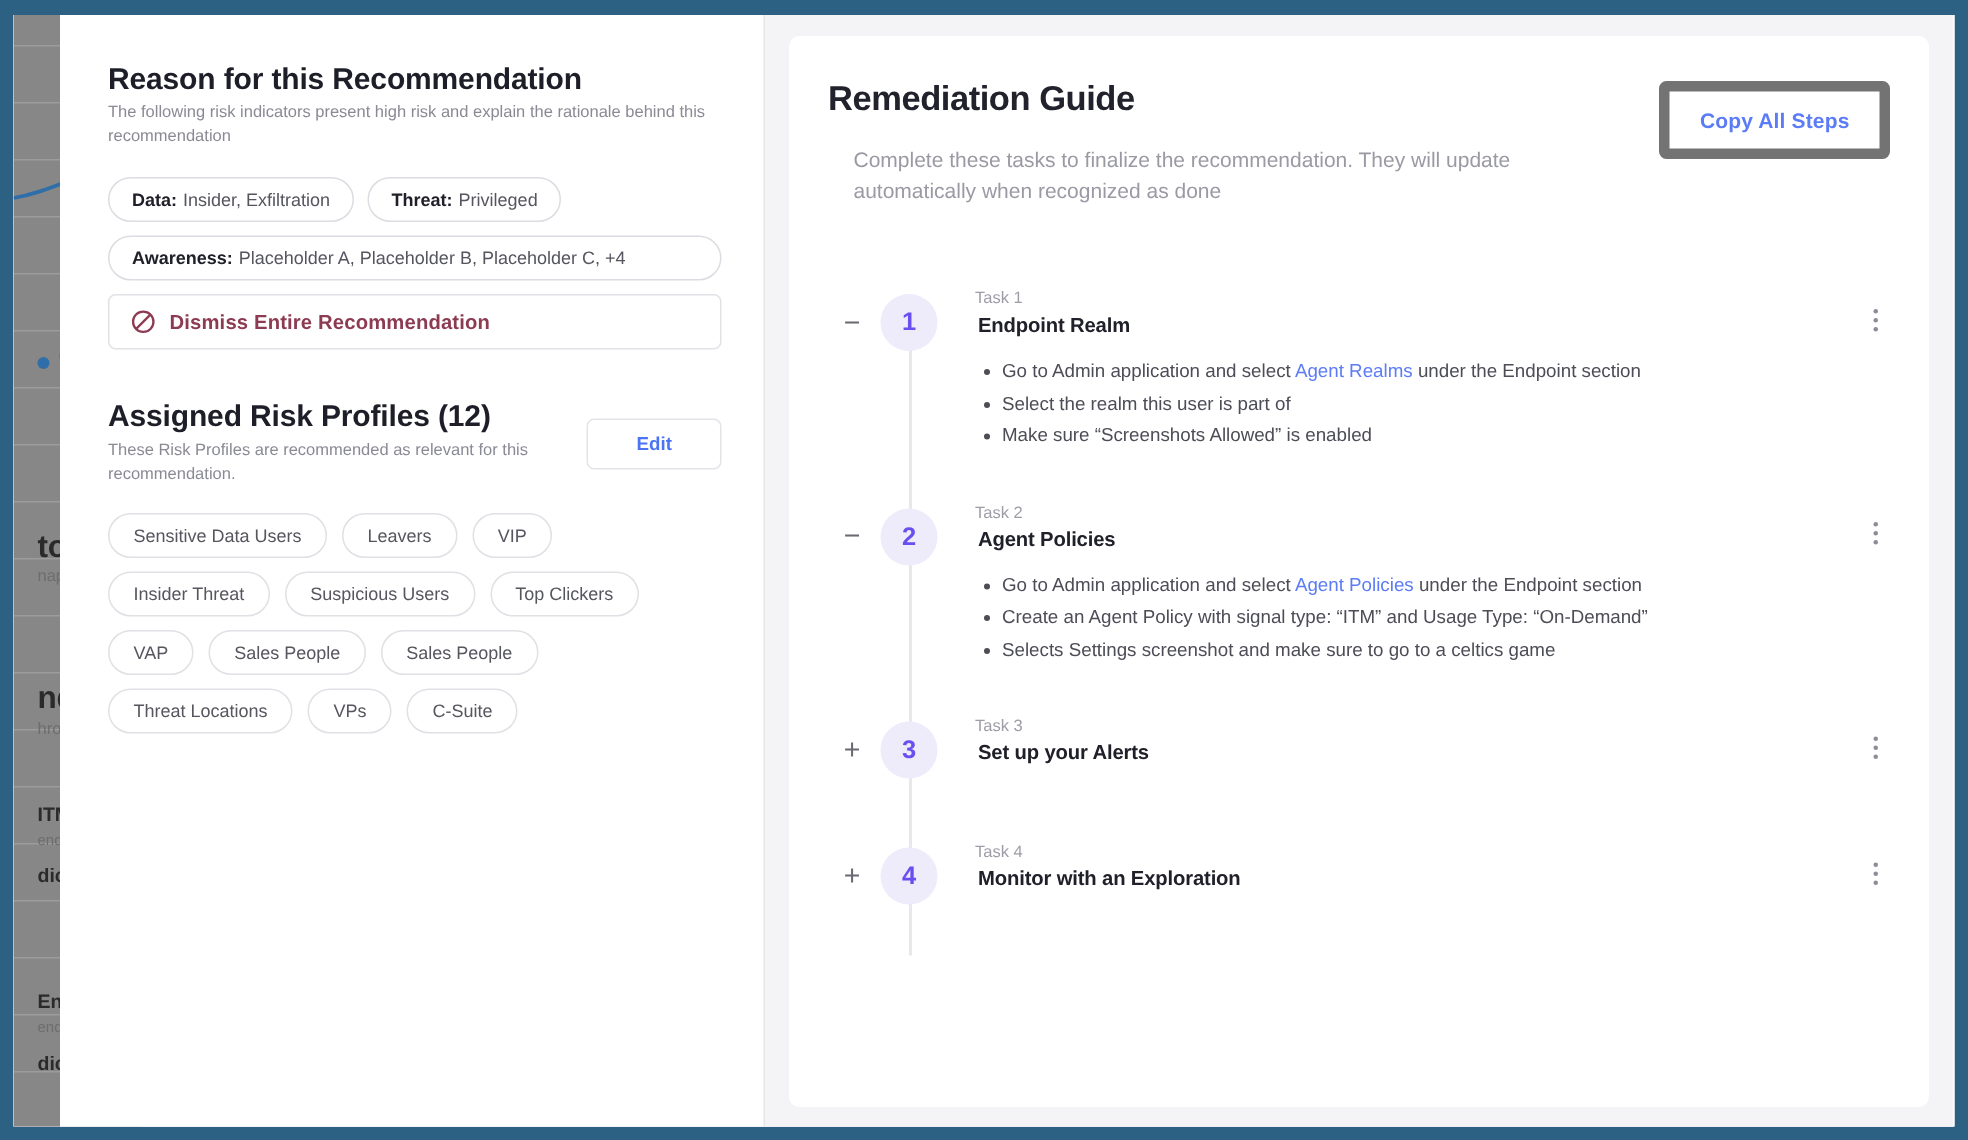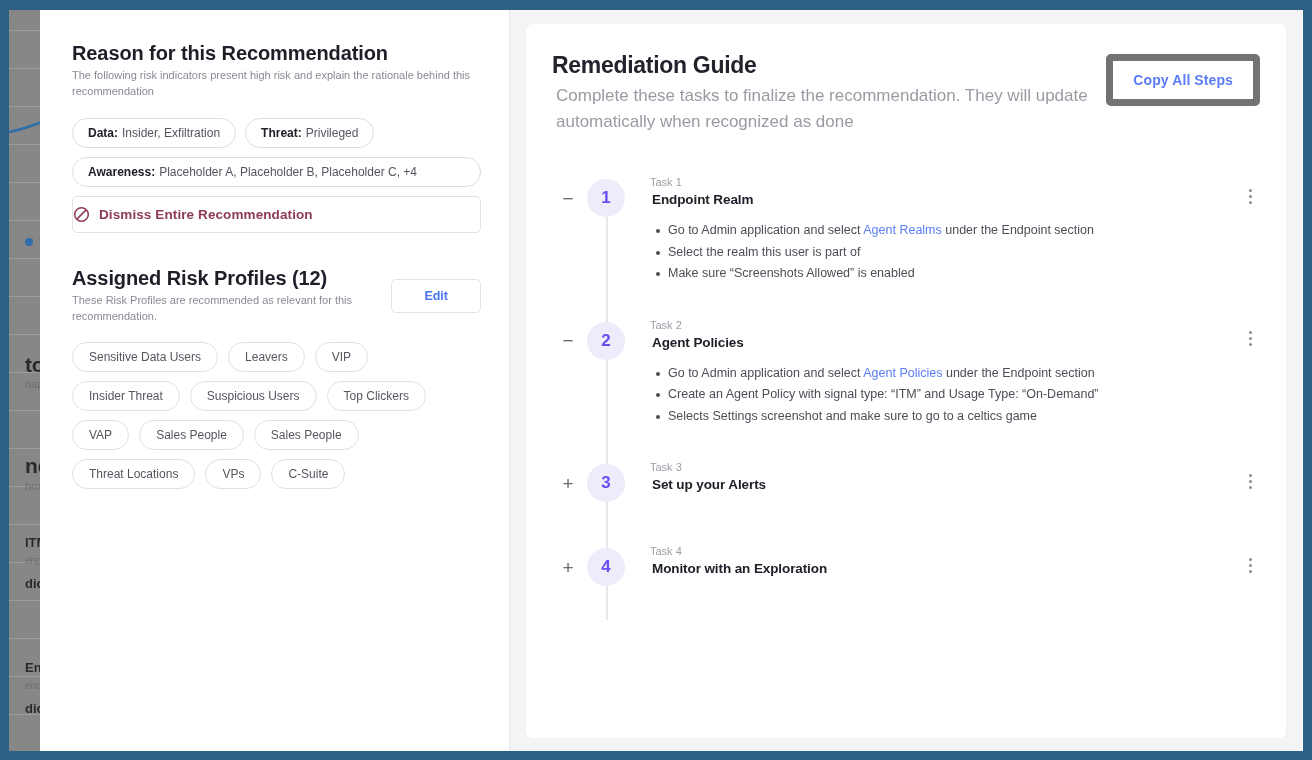--- a/index.html
+++ b/index.html
@@ -74,21 +74,21 @@
     font-size:12px;color:#55555f;white-space:nowrap;
   }
   .reason-chip b{color:#20202a;font-weight:700;margin-right:4px;}
   .reason-chip.wide{flex:1;}
 
   #dismiss-btn{
     margin-top:8px;
     display:flex;align-items:center;gap:9px;
     width:100%;box-sizing:border-box;
     border:1px solid #e2e2e6;border-radius:5px;background:#fff;
-    padding:9px 0;
+    padding:9px 14px;
     cursor:pointer;
   }
   #dismiss-btn .lbl{font-size:13.5px;font-weight:700;color:#8d3b52;letter-spacing:.1px;}
   .ban-icon{width:17px;height:17px;flex:0 0 17px;}
 
   .assigned-head{
     margin-top:34px;
     display:flex;align-items:center;justify-content:space-between;gap:12px;
   }
   #edit-btn{
@@ -117,21 +117,21 @@
     overflow:hidden;
   }
   #guide-card{
     background:#fff;border-radius:7px;
     height:714px;box-sizing:border-box;
     padding:28px 26px 0 26px;
     position:relative;overflow:hidden;
   }
   #guide-head{display:flex;align-items:flex-start;justify-content:space-between;}
   #guide-title{font-size:23px;font-weight:700;color:#22222c;letter-spacing:-.3px;margin:0 0 4px;}
-  #guide-sub{font-size:17px;line-height:1.5;color:#9a9aa4;margin:4px;max-width:560px;}
+  #guide-sub{font-size:14px;line-height:1.5;color:#9a9aa4;margin:17px;max-width:560px;}
   #copy-all-btn{
     flex:0 0 auto;margin-top:2px;
     border:7px solid #737373;border-radius:5px;background:#fff;
     padding:11px 20px;
     font-size:14px;font-weight:700;color:#5b7cf6;letter-spacing:.1px;
     cursor:pointer;
     font-family:"Liberation Sans",sans-serif;
   }
 
   

